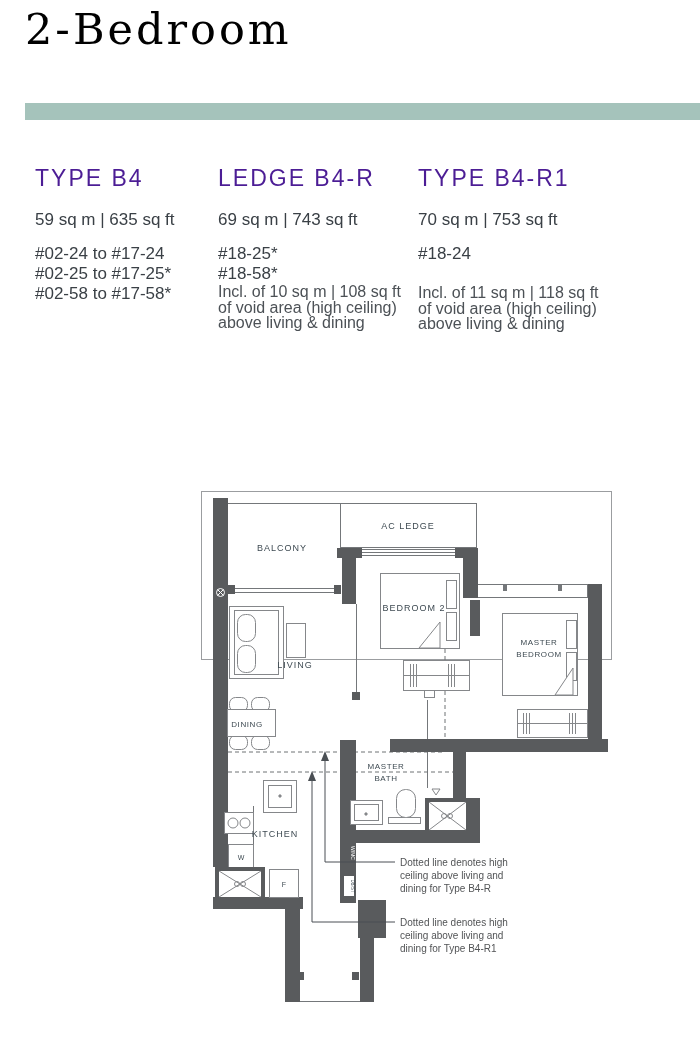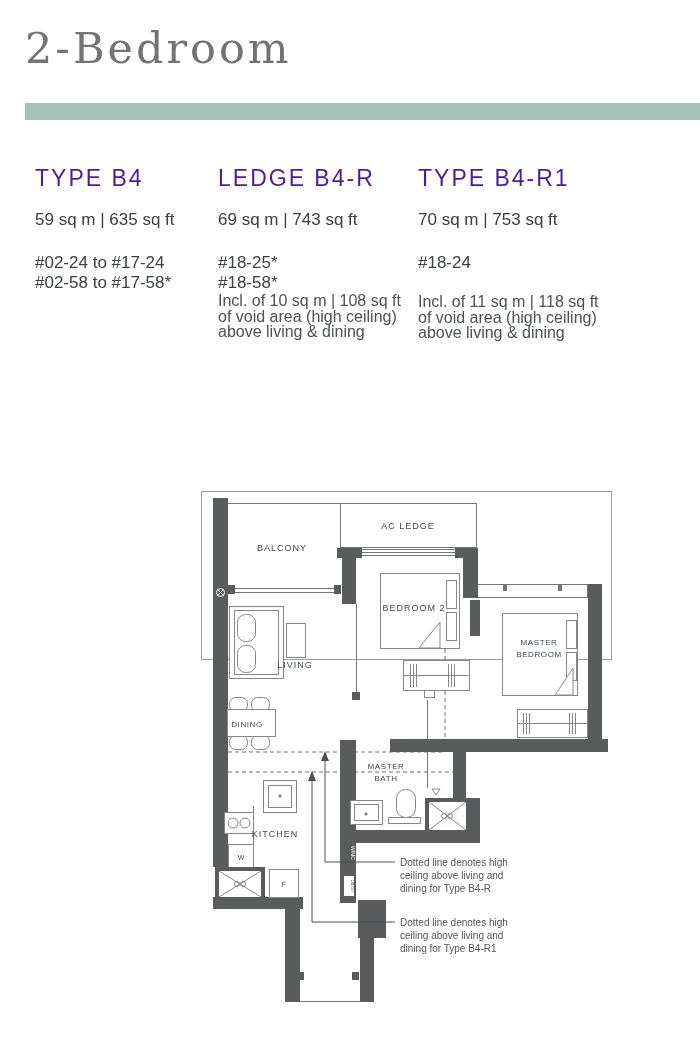--- a/index.html
+++ b/index.html
@@ -1,25 +1,25 @@
 <!DOCTYPE html>
 <html><head>
 <meta charset="utf-8">
 <style>
   html,body{margin:0;padding:0;background:#fff;}
   .page{position:relative;width:700px;height:1062px;background:#ffffff;overflow:hidden;
         font-family:"Liberation Sans",sans-serif;}
-  .title{position:absolute;left:25px;top:23px;font-family:"DejaVu Serif","Liberation Serif",serif;
-         font-size:43px;font-weight:400;letter-spacing:3px;color:#737373;}
+  .title{position:absolute;left:25px;top:4px;font-family:"DejaVu Serif","Liberation Serif",serif;
+         font-size:43px;font-weight:400;letter-spacing:3px;color:#000000;}
   .divider{position:absolute;left:25px;right:0;top:103px;height:17px;background:#a5c3bb;}
   .col{position:absolute;top:166px;width:180px;}
   .col1{left:35px;} .col2{left:218px;} .col3{left:418px;}
   .type-name{font-size:23px;letter-spacing:2px;color:#4c1d95;line-height:24px;white-space:nowrap;}
   .area{margin-top:20px;font-size:17px;color:#3a4046;line-height:20px;white-space:nowrap;}
-  .units{margin-top:23px;font-size:17px;color:#3a4046;line-height:20px;}
+  .units{margin-top:14px;font-size:17px;color:#3a4046;line-height:20px;}
   .units div{white-space:nowrap;}
   .note{font-size:16px;color:#4c5156;line-height:15.5px;}
   .col2 .note{} .col3 .note{margin-top:21px;}
   .note span{display:block;white-space:nowrap;}
   .plan{position:absolute;left:195px;top:485px;}
   svg text{font-family:"Liberation Sans",sans-serif;}
   .rlabel{fill:#3e4a52;font-size:9px;letter-spacing:1px;}
   .rlabel-sm{fill:#3e4a52;font-size:8px;letter-spacing:0.6px;}
   .ann{fill:#525456;font-size:10px;}
 </style>
@@ -29,20 +29,21 @@
 <div class="page">
 
   <div class="title">2-Bedroom</div>
   <div class="divider"></div>
 
   <div class="col col1">
     <div class="type-name">TYPE B4</div>
     <div class="area">59 sq m | 635 sq ft</div>
     <div class="units">
       <div>#02-24 to #17-24</div>
+      <div>#02-25 to #17-25*</div>
       <div>#02-58 to #17-58*</div>
     </div>
   </div>
 
   <div class="col col2">
     <div class="type-name">LEDGE B4-R</div>
     <div class="area">69 sq m | 743 sq ft</div>
     <div class="units">
       <div>#18-25*</div>
       <div>#18-58*</div>

